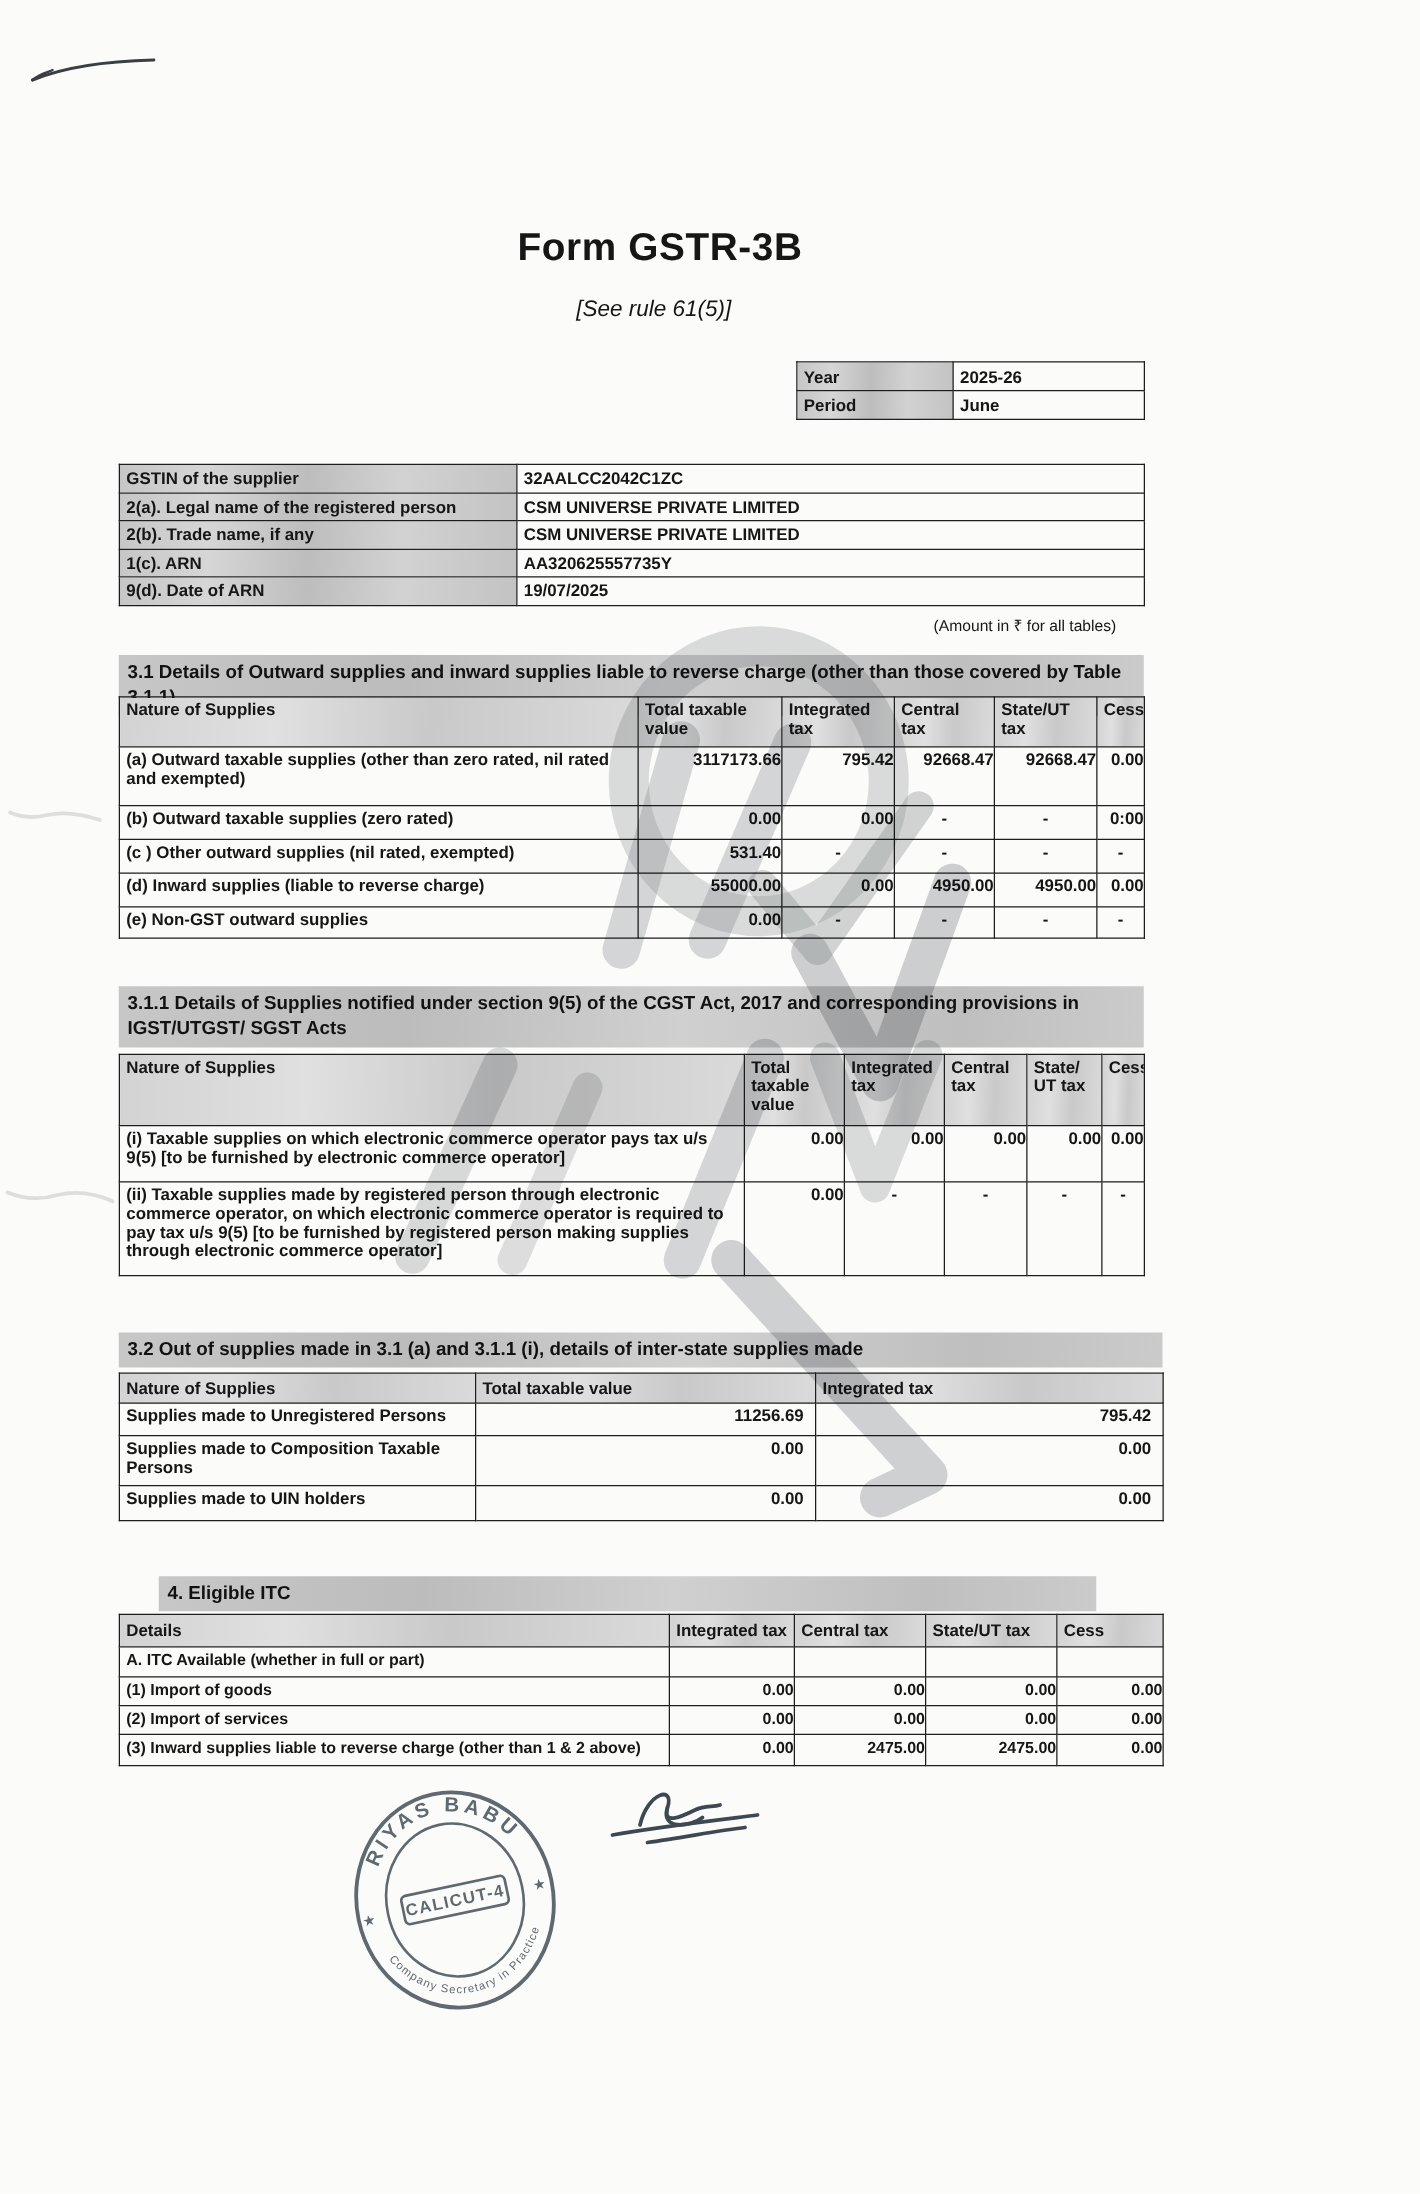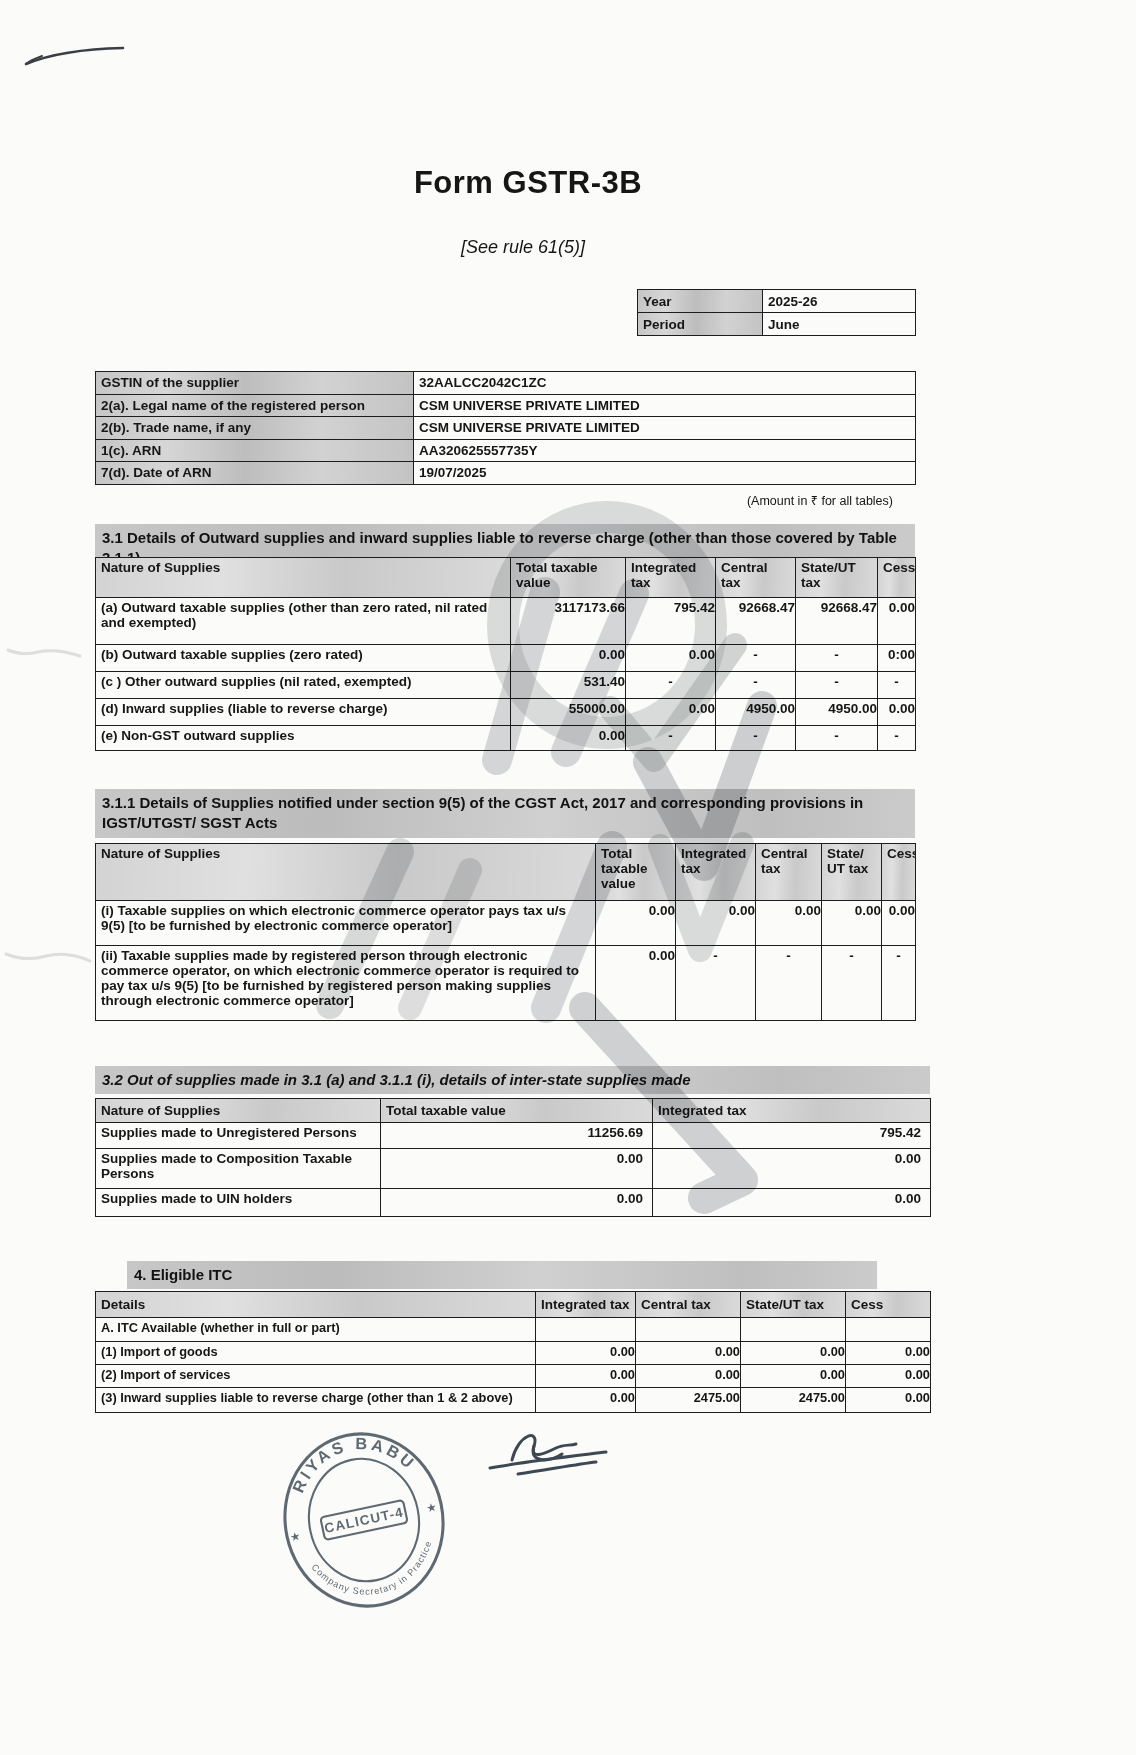--- a/index.html
+++ b/index.html
@@ -6,21 +6,21 @@
   html,body { width:1136px; height:1755px; }
   body {
     position:relative;
     background:#fbfbf9;
     font-family:"Liberation Sans", sans-serif;
     color:#161616;
     overflow:hidden;
   }
   .abs { position:absolute; }
 
-  .title { top:165px; left:0; width:1056px; text-align:center; font-size:31px; font-weight:700; letter-spacing:.5px; }
+  .title { top:180px; left:0; width:1056px; text-align:center; font-size:31px; font-weight:700; letter-spacing:.5px; }
   .subtitle { top:237px; left:0; width:1046px; text-align:center; font-size:18px; font-style:italic; font-weight:400; }
   .amount-note { top:492px; left:640px; width:253px; text-align:right; font-size:12.5px; font-weight:400; }
 
   table { border-collapse:collapse; table-layout:fixed; }
   td, th { border:1.7px solid #1d1d1d; font-size:13.5px; font-weight:700; padding:2px 5px; vertical-align:middle; overflow:hidden; }
   .shade {
     background:linear-gradient(92deg,#c6c6c6 0%,#d6d6d6 22%,#bdbdbd 47%,#d2d2d2 71%,#c3c3c3 100%);
     margin-left:32px;
   }
   .shade-light {
@@ -41,21 +41,21 @@
   .supplier-table td { height:22.5px; }
 
   .bar-31 { top:524px; left:95px; width:820px; }
   .t31 { top:557px; left:95px; width:820px; }
   .t31 th { height:40px; text-align:left; vertical-align:top; }
 
   .bar-311 { top:789px; left:95px; width:820px; }
   .t311 { top:843px; left:95px; width:820px; }
   .t311 th { height:57px; text-align:left; vertical-align:top; }
 
-  .bar-32 { top:1066px; left:95px; width:835px;font-style:italic; }
+  .bar-32 { top:1066px; left:95px; width:835px; }
   .t32 { top:1098px; left:95px; width:835px; }
   .t32 th { height:24px; text-align:left; }
   .t32 .num { padding-right:9px; }
 
   .bar-4 { top:1261px; left:95px; width:750px;margin-left:32px; }
   .t4 { top:1291px; left:95px; width:835px; }
   .t4 th { height:26px; text-align:left; }
   .t4 td { font-size:12.8px; }
   .t4 .lbl { white-space:nowrap; }
 
@@ -110,21 +110,21 @@
   </tr>
   <tr>
     <td class="shade">2(b). Trade name, if any</td>
     <td>CSM UNIVERSE PRIVATE LIMITED</td>
   </tr>
   <tr>
     <td class="shade">1(c). ARN</td>
     <td>AA320625557735Y</td>
   </tr>
   <tr>
-    <td class="shade">7(d). Date of ARN</td>
+    <td class="shade">9(d). Date of ARN</td>
     <td>19/07/2025</td>
   </tr>
 </tbody>
   </table>
 
 <div class="abs amount-note">(Amount in ₹ for all tables)</div>
 
 <div class="abs secbar bar-31">3.1 Details of Outward supplies and inward supplies liable to reverse charge (other than those covered by Table 3.1.1)</div>
 <table class="abs t31">
   <colgroup>

